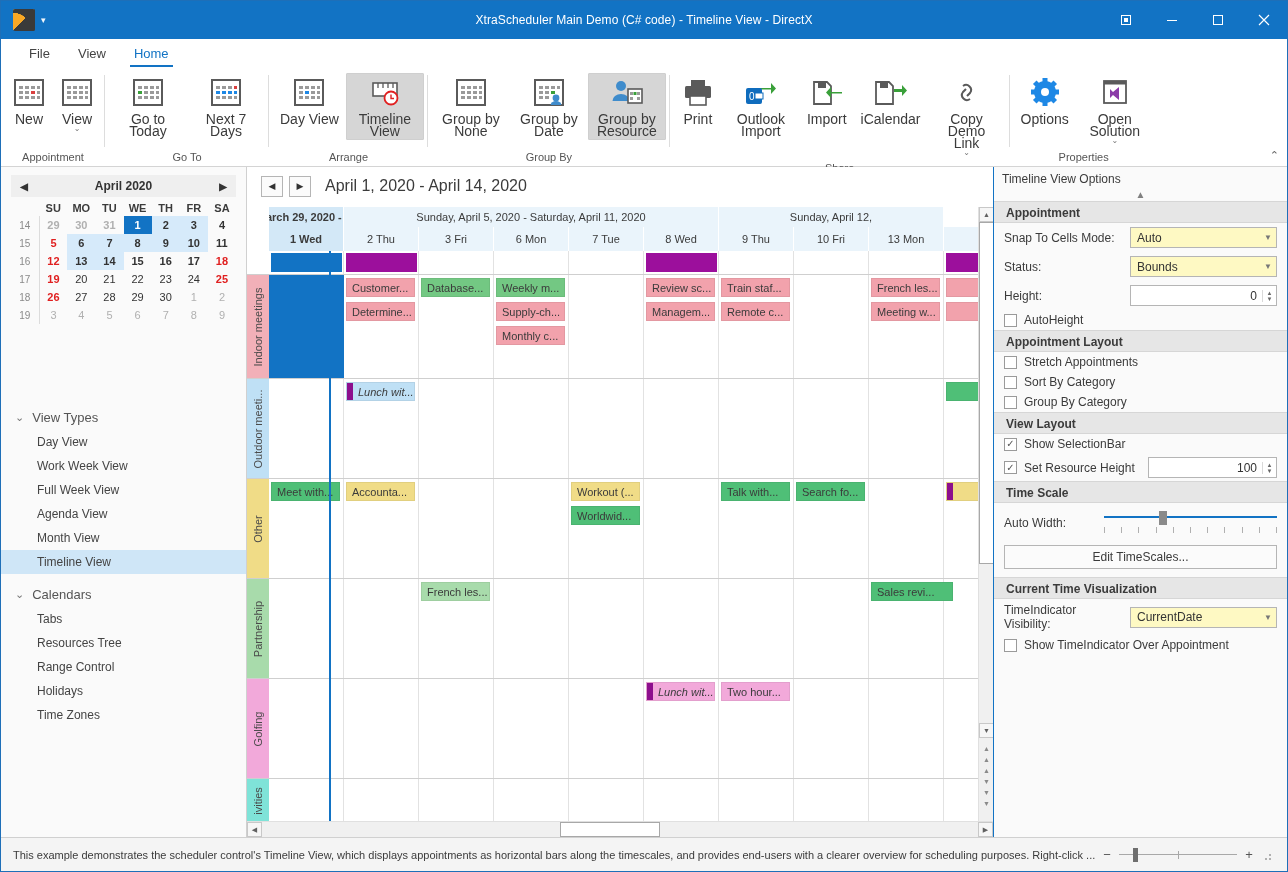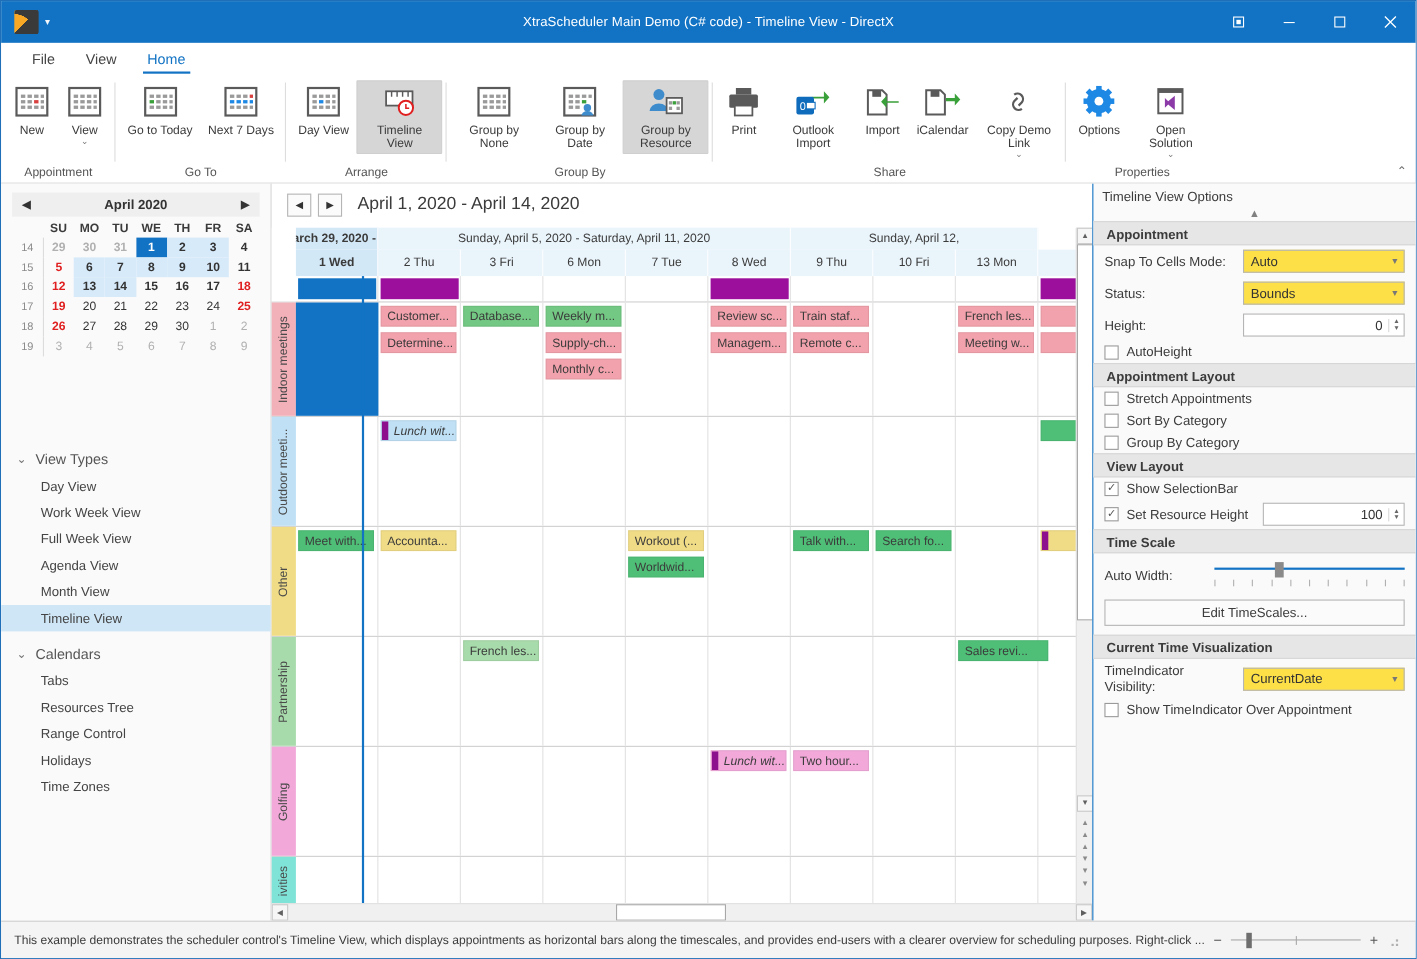--- a/index.html
+++ b/index.html
@@ -73,21 +73,21 @@
   .rgroup::after {
     content:""; position:absolute; right:0; top:6px; bottom:20px; width:1px; background:#dddddd;
   }
   .rgroup.last::after { display:none; }
   .btn {
     display:flex; flex-direction:column; align-items:center; justify-content:flex-start;
     min-width:44px; padding:4px 6px 2px 6px; border:1px solid transparent; border-radius:1px;
     text-align:center;
   }
   .btn.selected { background:#d6d6d6; border-color:#cfcfcf; }
-  .btn .lbl { font-size:11px; line-height:12px; color:#3b3b3b; margin-top:3px; max-width:64px;}
+  .btn .lbl { font-size:14px; line-height:12px; color:#3b3b3b; margin-top:3px; max-width:64px;}
   .btn .caret { font-size:8px; color:#777; line-height:8px; }
   .ico { width:34px; height:32px; position:relative; }
   .ribbon-collapse {
     position:absolute; right:8px; bottom:4px; font-size:11px; color:#666;
   }
 
   
   .content {
     position:absolute; left:0; top:166px; width:1286px; height:670px; display:flex;
     background:#f4f4f4;
@@ -212,21 +212,21 @@
   .opt-pin { text-align:center; font-size:10px; color:#808080; height:10px; line-height:8px; }
   .opt-section {
     background:#e6e6e6; height:22px; line-height:22px; padding-left:12px;
     font-weight:bold; font-size:12px; color:#3b3b3b;
     border-top:1px solid #d6d6d6; border-bottom:1px solid #d6d6d6;
   }
   .opt-row { display:flex; align-items:center; padding:4px 10px; gap:6px; }
   .opt-lbl { font-size:12px; color:#3b3b3b; }
   .opt-lbl.w { width:120px; flex:0 0 120px; }
   .combo {
-    flex:1; height:21px; border:1px solid #b5b5b5; background:#fde047;
+    flex:1; height:21px; border:1px solid #b5b5b5; background:#fef9c3;
     display:flex; align-items:center; padding:0 4px 0 6px; font-size:12px; color:#333;
     position:relative;
   }
   .combo .cv { flex:1; }
   .combo .carr { font-size:8px; color:#777; }
   .spin {
     flex:1; height:21px; border:1px solid #b5b5b5; background:#ffffff;
     display:flex; align-items:center; font-size:12px; color:#333;
   }
   .spin .sv { flex:1; text-align:right; padding-right:5px; }

